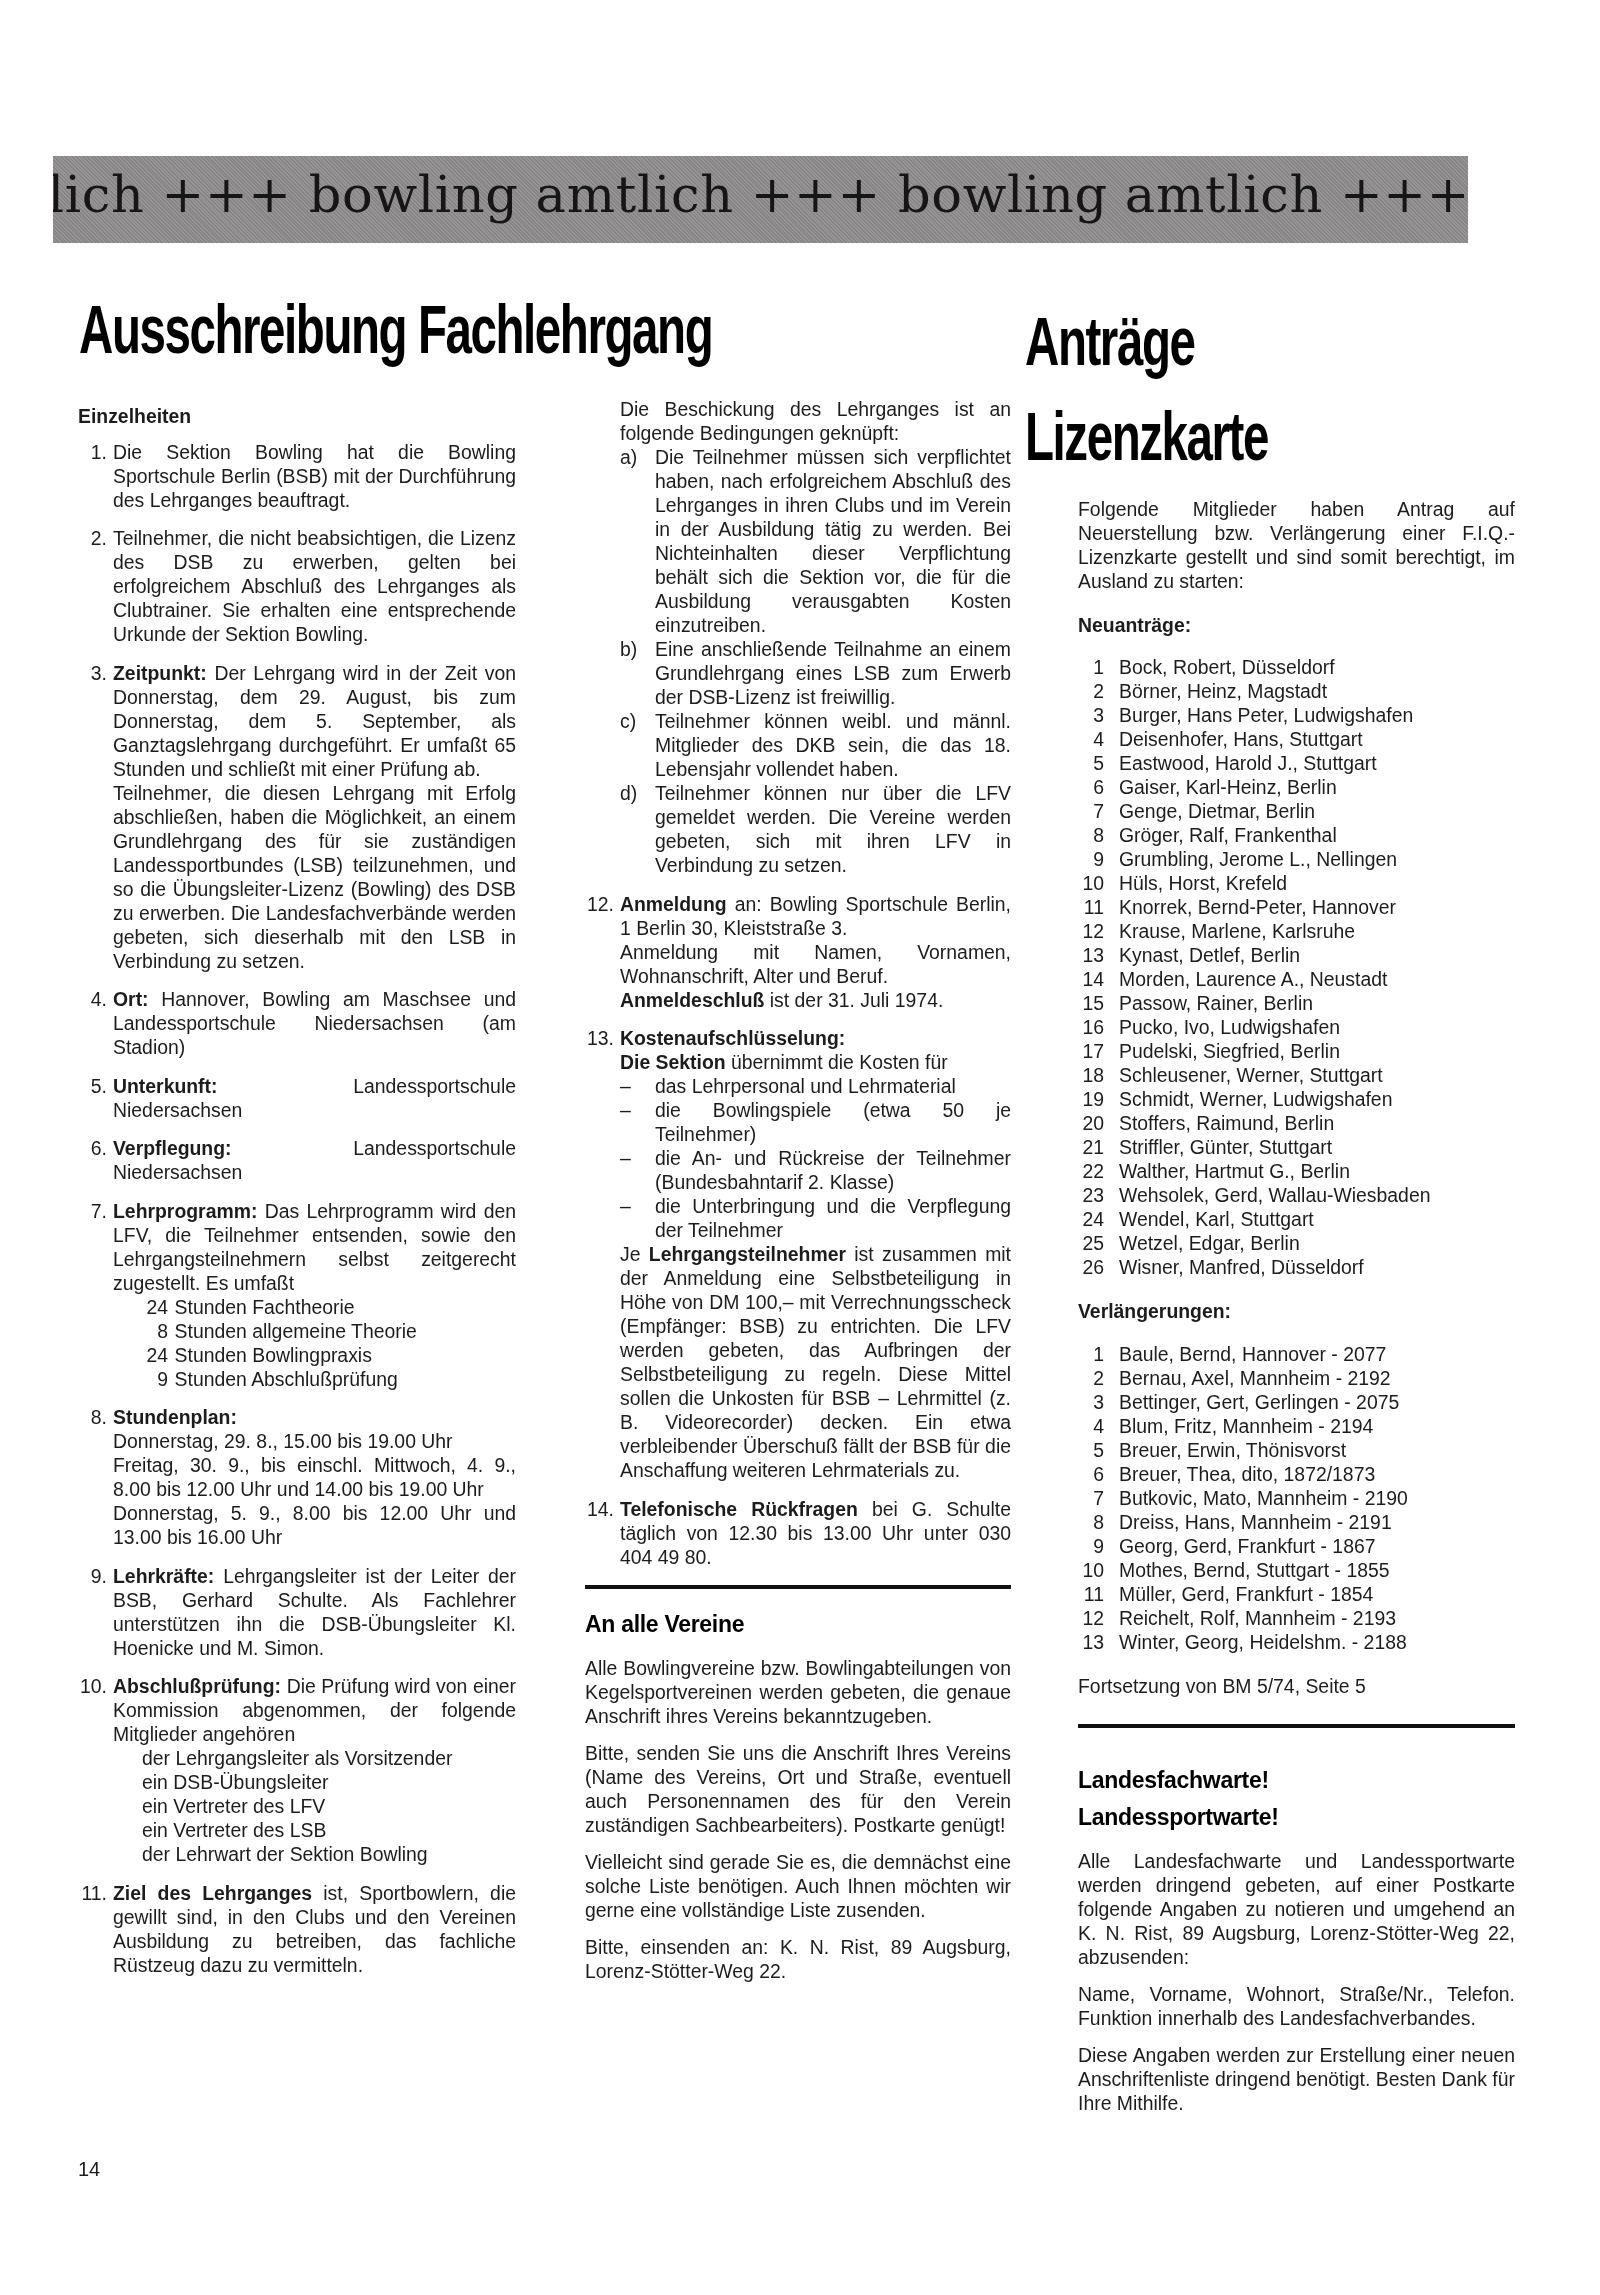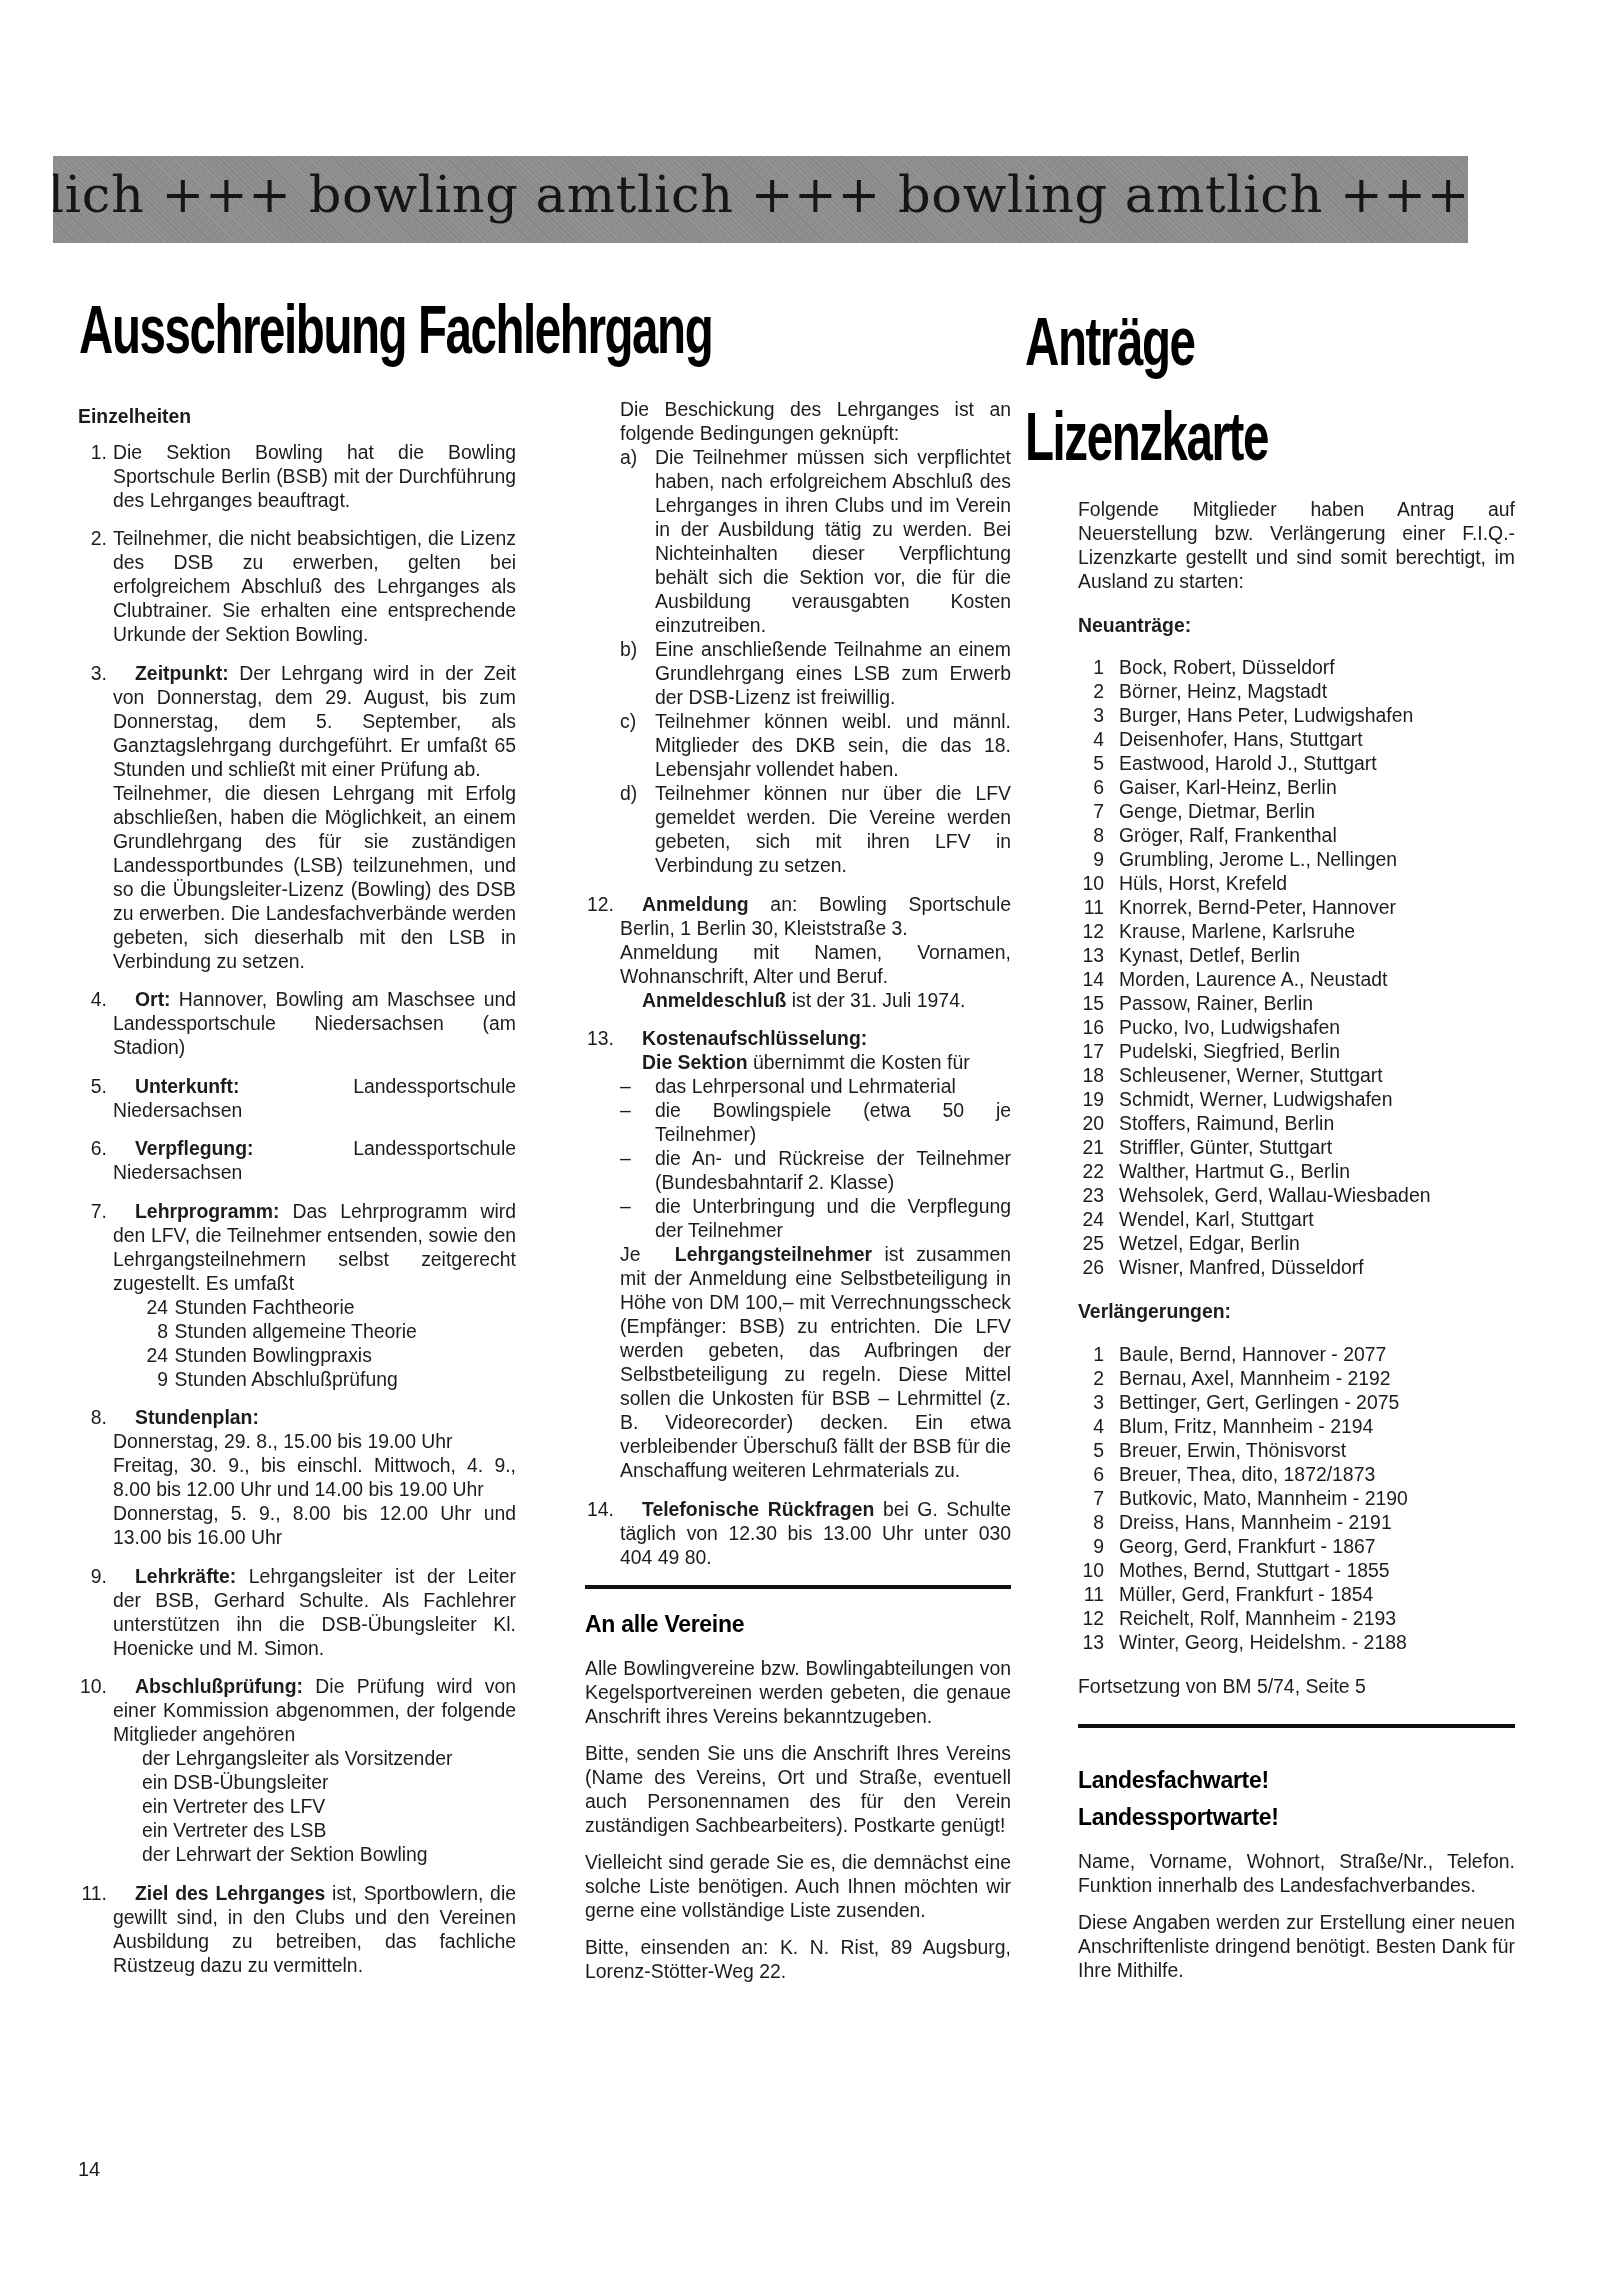--- a/index.html
+++ b/index.html
@@ -28,21 +28,21 @@
 
   .col { position: absolute; font-size: 19.4px; line-height: 24px; text-align: justify; }
   .col1 { left: 78px; top: 397px; width: 438px; }
   .col2 { left: 585px; top: 397px; width: 426px; }
   .col3 { left: 1078px; top: 497px; width: 437px; }
 
   p { margin: 0 0 13px 0; }
   .sub { font-weight: bold; margin: 6.6px 0 12px 0; }
   .item { position: relative; padding-left: 35px; margin-bottom: 14.5px; }
   .item .num { position: absolute; left: 0; width: 29px; text-align: right; }
-  .item b { font-weight: bold; margin-left: 22px; }
+  .item b { font-weight: bold; }
   .indent { padding-left: 29px; }
   .hours-row .h { display: inline-block; width: 26px; text-align: right; margin-right: 6.6px; }
   .sub-item { position: relative; padding-left: 35px; }
   .sub-item .lbl { position: absolute; left: 0; }
   .dash-item { position: relative; padding-left: 35px; }
   .dash-item .lbl { position: absolute; left: 0; }
 
   .rule { height: 4px; background: #111; margin: 16px 0 17px 0; }
   .section-title { font-weight: bold; font-size: 23px; line-height: 37px; margin: 0 0 13px 0; color: #000000; letter-spacing: -0.3px; }
 
@@ -224,18 +224,19 @@
       <div class="list-row"><span class="n">12</span><span>Reichelt, Rolf, Mannheim - 2193</span></div>
       <div class="list-row"><span class="n">13</span><span>Winter, Georg, Heidelshm. - 2188</span></div>
     </div>
   <p>Fortsetzung von BM 5/74, Seite 5</p>
 
   <div class="rule" style="margin-top:26px;margin-bottom:34px"></div>
   <h2 class="section-title">
     <span>Landesfachwarte!</span><br>
     <span>Landessportwarte!</span>
   </h2>
+  <p>Alle Landesfachwarte und Landessportwarte werden dringend gebeten, auf einer Postkarte folgende Angaben zu notieren und umgehend an K. N. Rist, 89 Augsburg, Lorenz-Stötter-Weg 22, abzusenden:</p>
   <p>Name, Vorname, Wohnort, Straße/Nr., Telefon. Funktion innerhalb des Landesfachverbandes.</p>
   <p>Diese Angaben werden zur Erstellung einer neuen Anschriftenliste dringend benötigt. Besten Dank für Ihre Mithilfe.</p>
 </div>
 
 <div class="page-number">14</div>
 
 
 </body></html>

